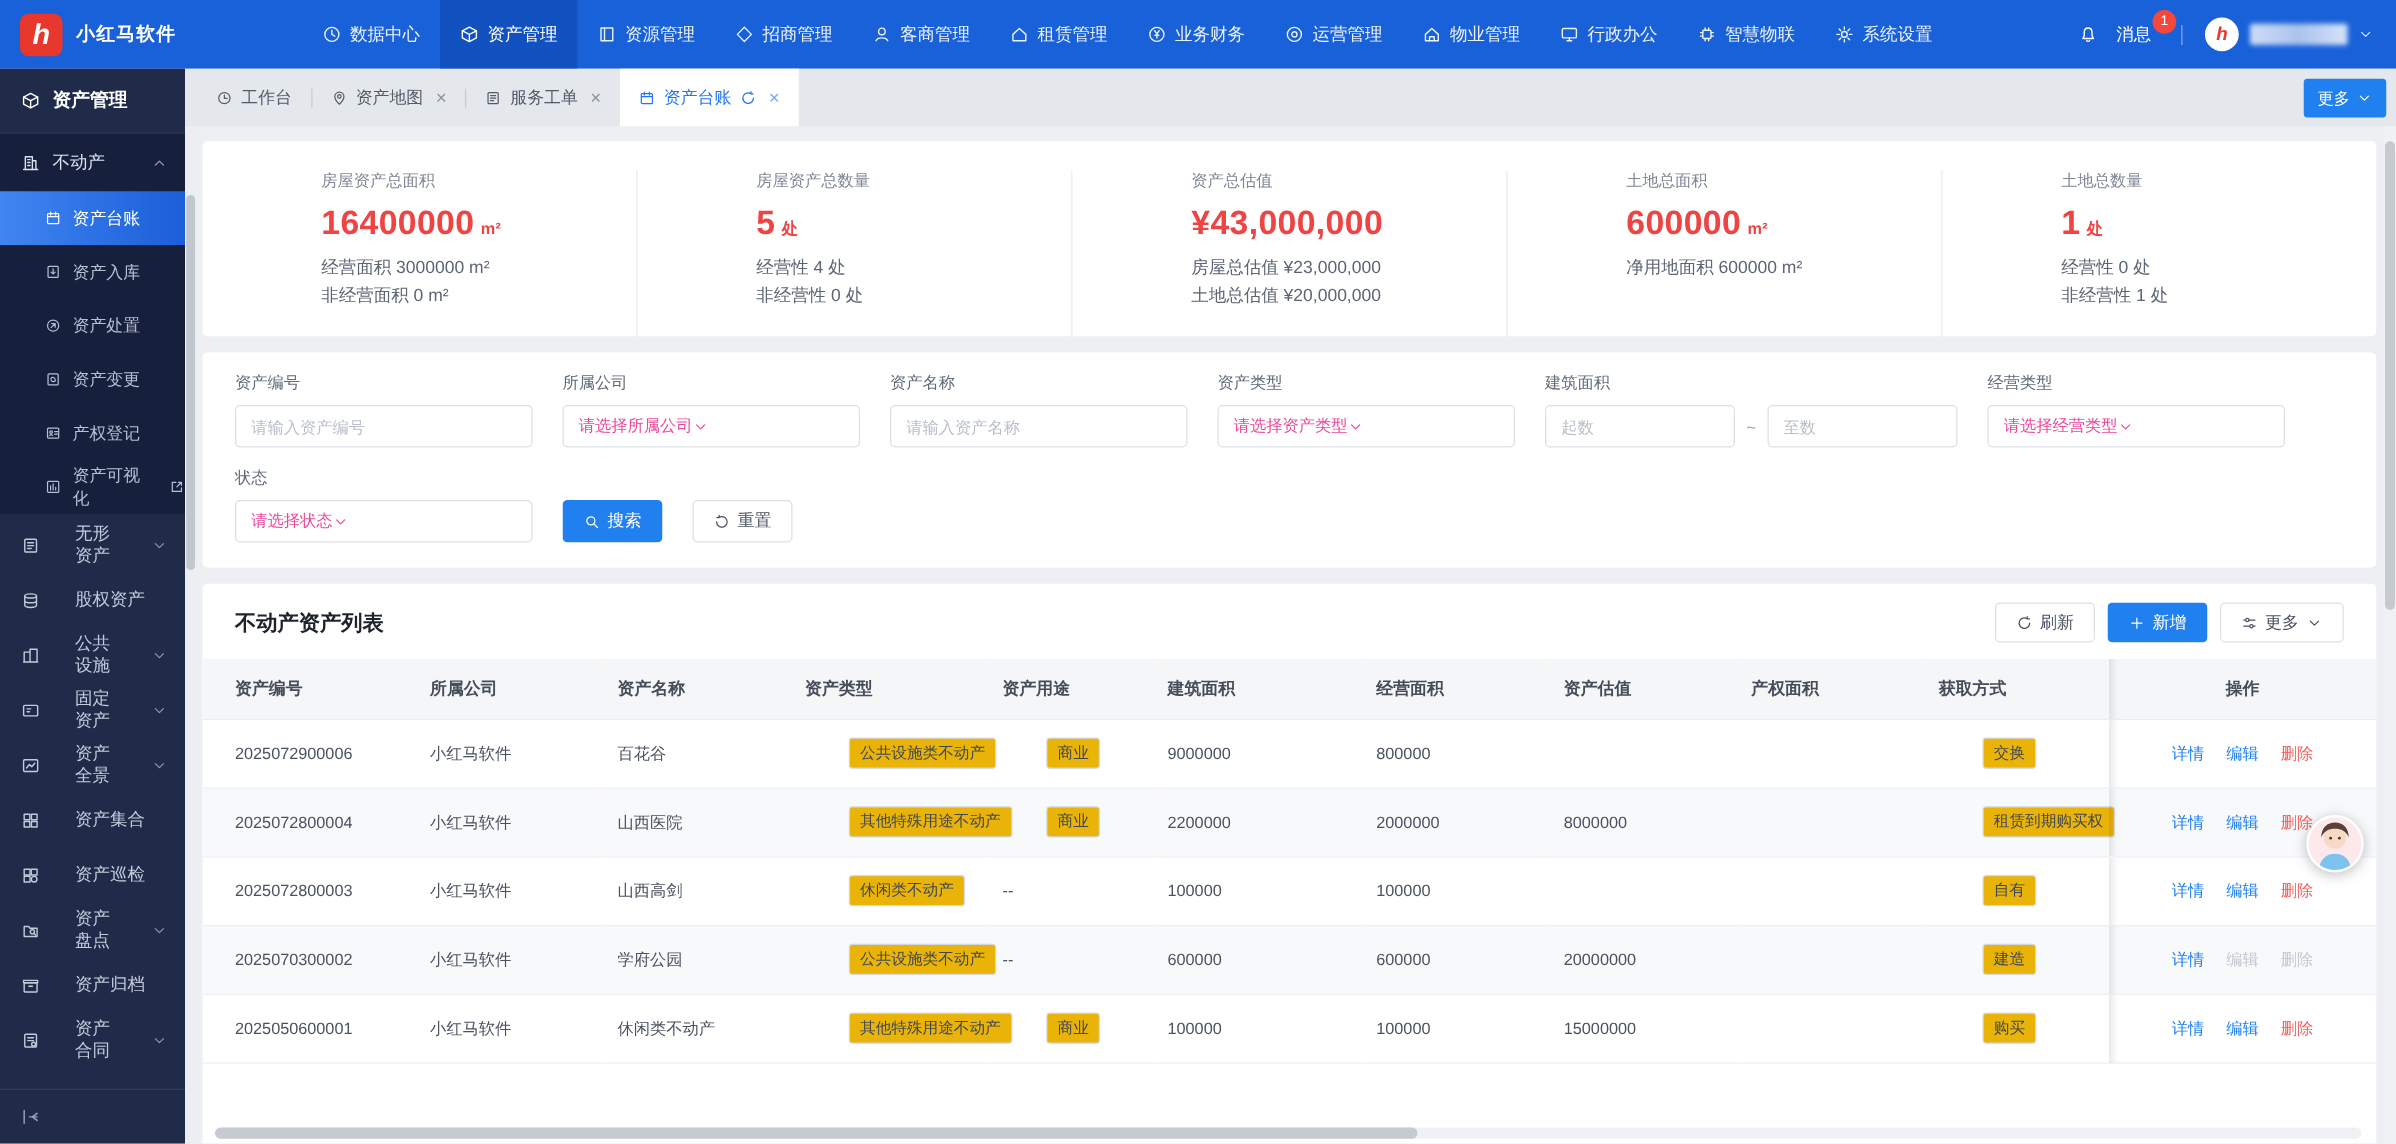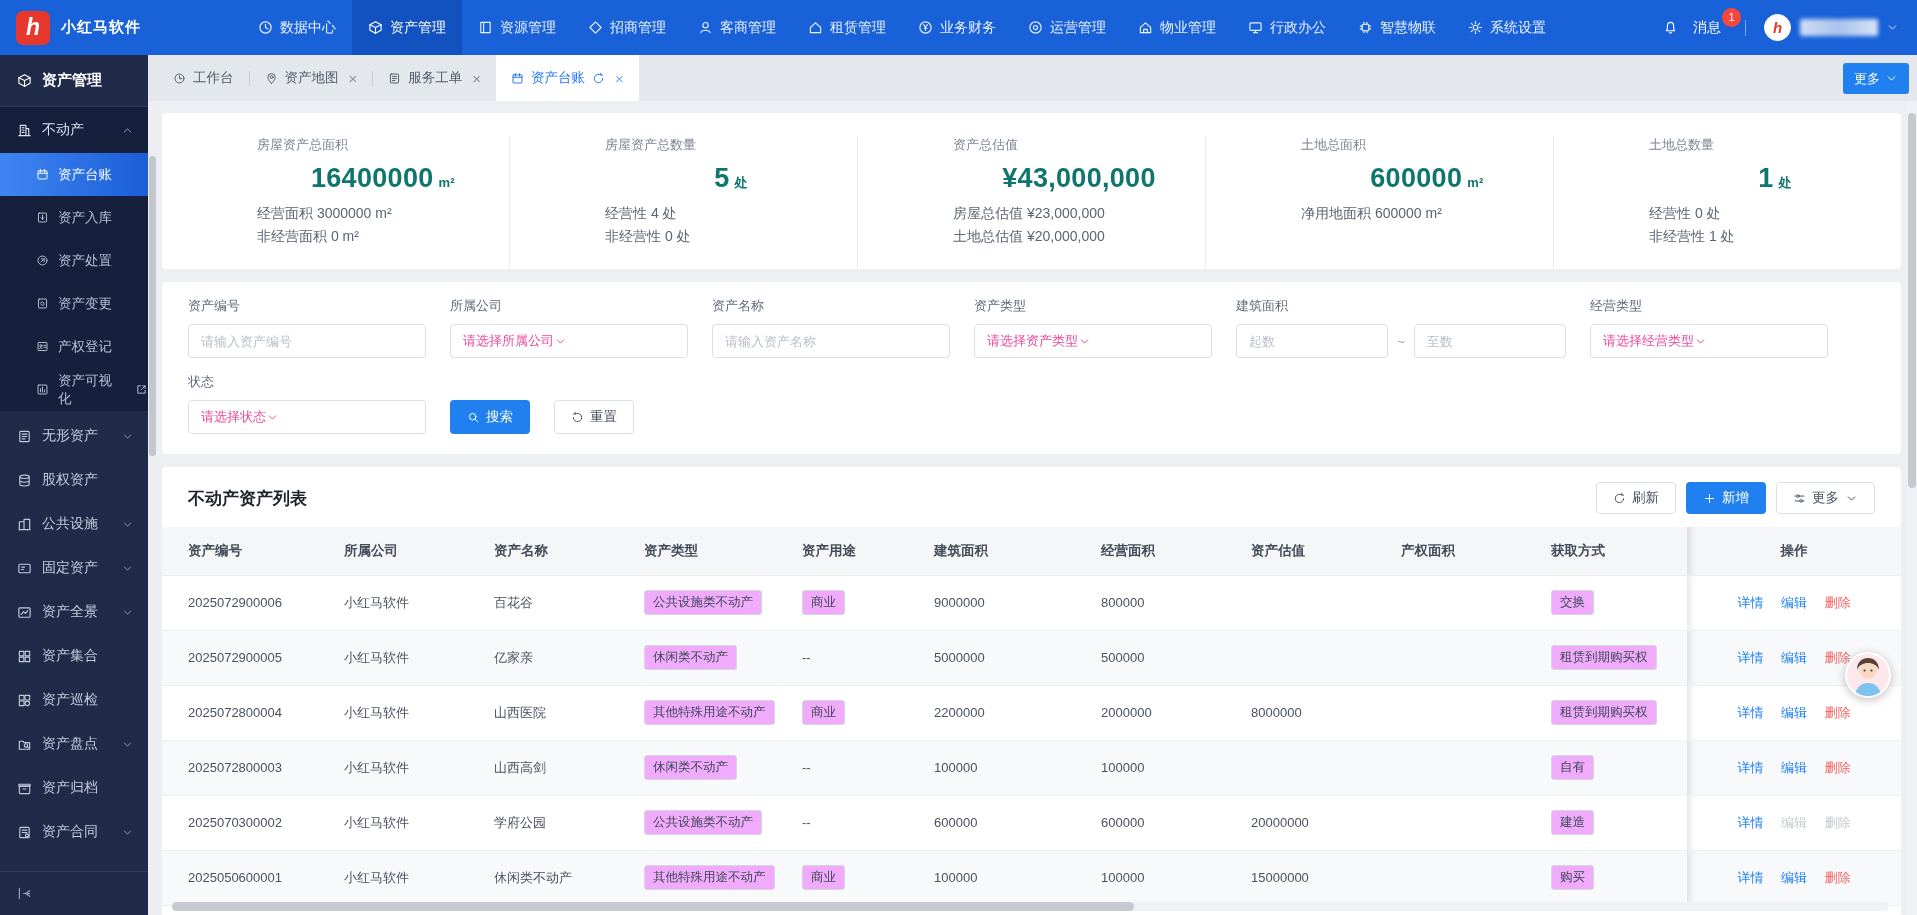--- a/index.html
+++ b/index.html
@@ -28,21 +28,21 @@
   .frame { display:flex; height:860px; }
 
   
   .sidebar { width:148px; flex:none; background:#202b49; color:#c3cbdb; position:relative; }
   .sb-header { height:52px; display:flex; align-items:center; gap:10px; padding-left:17px; color:#fff; font-size:15px; font-weight:700; border-bottom:1px solid rgba(255,255,255,.07); }
   .sb-group { background:#161f3b; }
   .sb-group-head { height:46px; display:flex; align-items:center; gap:10px; padding:0 14px 0 17px; font-size:14px; color:#dce2ef; cursor:pointer; }
   .sb-group-head .chev { margin-left:auto; color:#9aa5bb; }
   .sb-sub { height:43px; display:flex; align-items:center; gap:9px; padding-left:36px; font-size:13.5px; color:#b7c0d2; cursor:pointer; }
   .sb-sub.active { background:linear-gradient(90deg,#3f86f2,#1b5ed8); color:#fff; }
-  .sb-item { height:44px; display:flex; align-items:center; gap:10px; padding:6px 14px 0 17px; font-size:14px; cursor:pointer; }
+  .sb-item { height:44px; display:flex; align-items:center; gap:28px; padding:6px 14px 0 17px; font-size:14px; cursor:pointer; }
   .sb-item .chev { margin-left:auto; color:#8d97ad; }
   .ext { margin-left:2px; }
   .sb-footer { position:absolute; left:0; right:0; bottom:0; height:44px; border-top:1px solid rgba(255,255,255,.09); display:flex; align-items:center; padding-left:17px; color:#9aa5bb; cursor:pointer; }
 
   
   .content { flex:1; display:flex; flex-direction:column; min-width:0; position:relative; }
   .tabbar { height:46px; background:#e4e7ec; display:flex; align-items:stretch; padding-left:10px; position:relative; flex:none; }
   .tab { display:flex; align-items:center; gap:7px; padding:0 15px; font-size:13.5px; color:#525b69; cursor:pointer; white-space:nowrap; }
   .tab .close { color:#8a93a1; font-size:15px; margin-left:3px; line-height:1; }
   .tab.active { background:#fff; color:#2176f6; }
@@ -57,21 +57,21 @@
   .vscroll-left .thumb { position:absolute; left:1px; top:55px; width:7px; height:300px; border-radius:4px; background:#c2c7cf; }
   .vscroll-right { position:absolute; right:0; top:46px; bottom:0; width:10px; background:#f0f1f4; }
   .vscroll-right .thumb { position:absolute; left:1px; top:12px; width:8px; height:375px; border-radius:4px; background:#c5c9d0; }
 
   
   .card { background:#fff; border-radius:4px; }
   .stats { height:156px; display:flex; padding:23px 0 0 0; flex:none; }
   .stat { flex:1; padding-left:95px; border-left:1px solid #e9ebef; }
   .stat:first-child { border-left:none; }
   .stat-label { font-size:13px; color:#7d8694; }
-  .stat-value { margin-top:9px; font-size:27px; font-weight:700; color:#0f766e; letter-spacing:.3px;text-align:center; }
+  .stat-value { margin-top:9px; font-size:27px; font-weight:700; color:#ef4444; letter-spacing:.3px; }
   .stat-unit { font-size:13px; font-weight:700; margin-left:5px; }
   .stat-sub { margin-top:11px; font-size:14px; color:#5c6573; }
   .stat-sub + .stat-sub { margin-top:5px; }
 
   
   .filters { padding:15px 26px 20px; flex:none; }
   .f-row { display:flex; gap:24px; }
   .f-row2 { margin-top:15px; display:flex; align-items:flex-end; gap:24px; }
   .field { width:238px; flex:none; }
   .field.wide { width:330px; }
@@ -94,21 +94,21 @@
   table { width:100%; border-collapse:collapse; table-layout:fixed; margin-top:13px; }
   col.c-code{width:170px} col.c-co{width:150px} col.c-name{width:150px} col.c-type{width:158px}
   col.c-use{width:132px} col.c-build{width:167px} col.c-op{width:150px} col.c-val{width:150px}
   col.c-prop{width:150px} col.c-acq{width:148px} col.c-act{width:auto}
   th { height:48px; background:#f5f6f8; font-size:13.5px; font-weight:700; color:#454d5a; text-align:left; padding:0 12px; border-bottom:1px solid #e9ebee; }
   td { height:55px; font-size:13px; color:#4a5260; padding:0 12px; border-bottom:1px solid #eef0f3; }
   th:first-child, td:first-child { padding-left:26px; }
   tbody tr:nth-child(even) { background:#f8f9fb; }
   th.action, td.action { text-align:center; position:relative; }
   th.action::before, td.action::before { content:''; position:absolute; left:0; top:0; bottom:0; width:10px; box-shadow:inset 8px 0 8px -6px rgba(0,0,0,.13); }
-  .tag { display:inline-block; border:1px solid #d4d7dd; border-radius:3px; padding:3px 8px; font-size:12.5px; color:#3f4754; background:#f0abfc; white-space:nowrap; }
+  .tag { display:inline-block; border:1px solid #d4d7dd; border-radius:3px; padding:3px 8px; font-size:12.5px; color:#3f4754; background:#eab308; white-space:nowrap;margin-left:35px; }
   .lnk { margin:0 7px; cursor:pointer; font-size:13px; }
   .lnk.blue { color:#2080f0; }
   .lnk.red { color:#f35f5f; }
   .lnk.disabled { color:#c3c8d0; cursor:default; }
   .hscroll { position:absolute; left:10px; right:12px; bottom:4px; height:9px; background:#f0f1f4; border-radius:5px; }
   .hscroll .thumb { position:absolute; left:0; top:0; height:9px; width:56%; background:#c6cad1; border-radius:5px; }
 
   
   .floating-avatar { position:absolute; right:26px; top:652px; width:46px; height:46px; border-radius:50%; background:#fde9ec; box-shadow:0 2px 10px rgba(0,0,0,.25); border:2px solid #fff; cursor:pointer; overflow:hidden; display:flex; align-items:flex-end; justify-content:center; }
 </style>
@@ -612,37 +612,20 @@
               <td>2025072900006</td>
               <td>小红马软件</td>
               <td>百花谷</td>
               <td><span class="tag">公共设施类不动产</span></td>
               <td><span class="tag">商业</span></td>
               <td>9000000</td>
               <td>800000</td>
               <td></td>
               <td></td>
               <td><span class="tag">交换</span></td>
-              <td class="action">
-                <span class="lnk blue">详情</span>
-                <span class="lnk blue">编辑</span>
-                <span class="lnk red">删除</span>
-              </td>
-            </tr>
-            <tr>
-              <td>2025072900005</td>
-              <td>小红马软件</td>
-              <td>亿家亲</td>
-              <td><span class="tag">休闲类不动产</span></td>
-              <td>--</td>
-              <td>5000000</td>
-              <td>500000</td>
-              <td></td>
-              <td></td>
-              <td><span class="tag">租赁到期购买权</span></td>
               <td class="action">
                 <span class="lnk blue">详情</span>
                 <span class="lnk blue">编辑</span>
                 <span class="lnk red">删除</span>
               </td>
             </tr>
             <tr>
               <td>2025072800004</td>
               <td>小红马软件</td>
               <td>山西医院</td>

